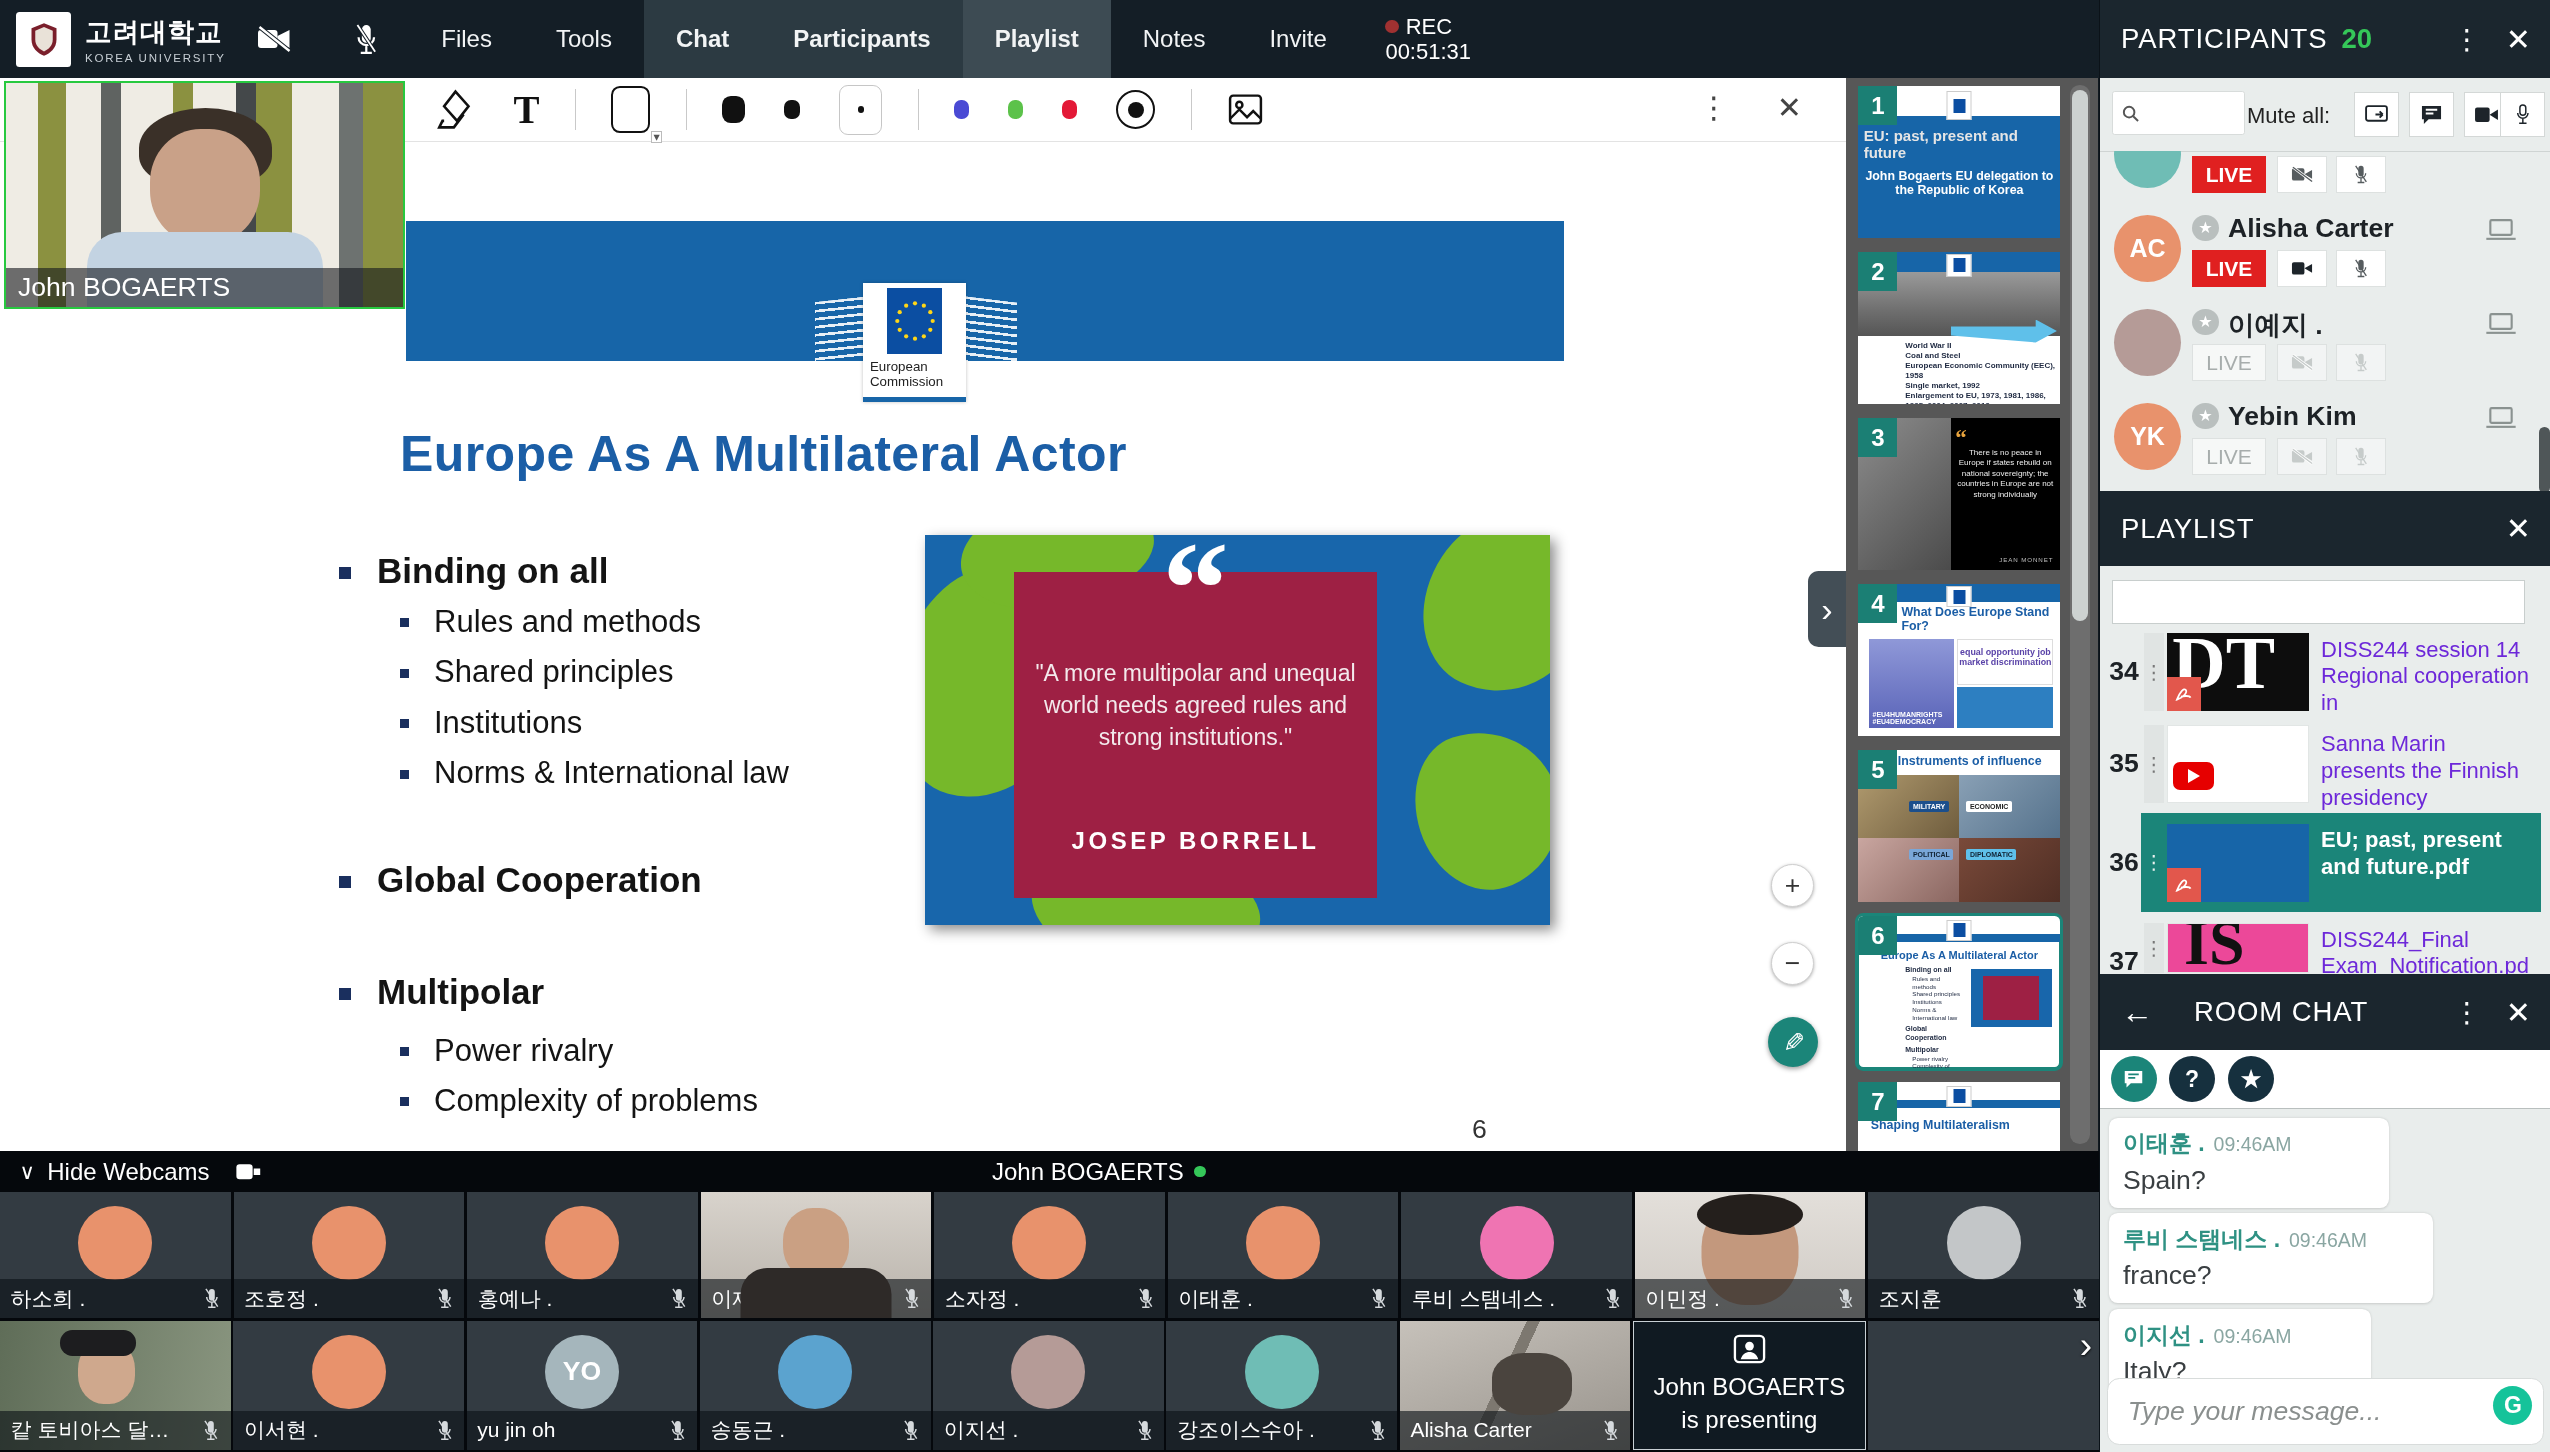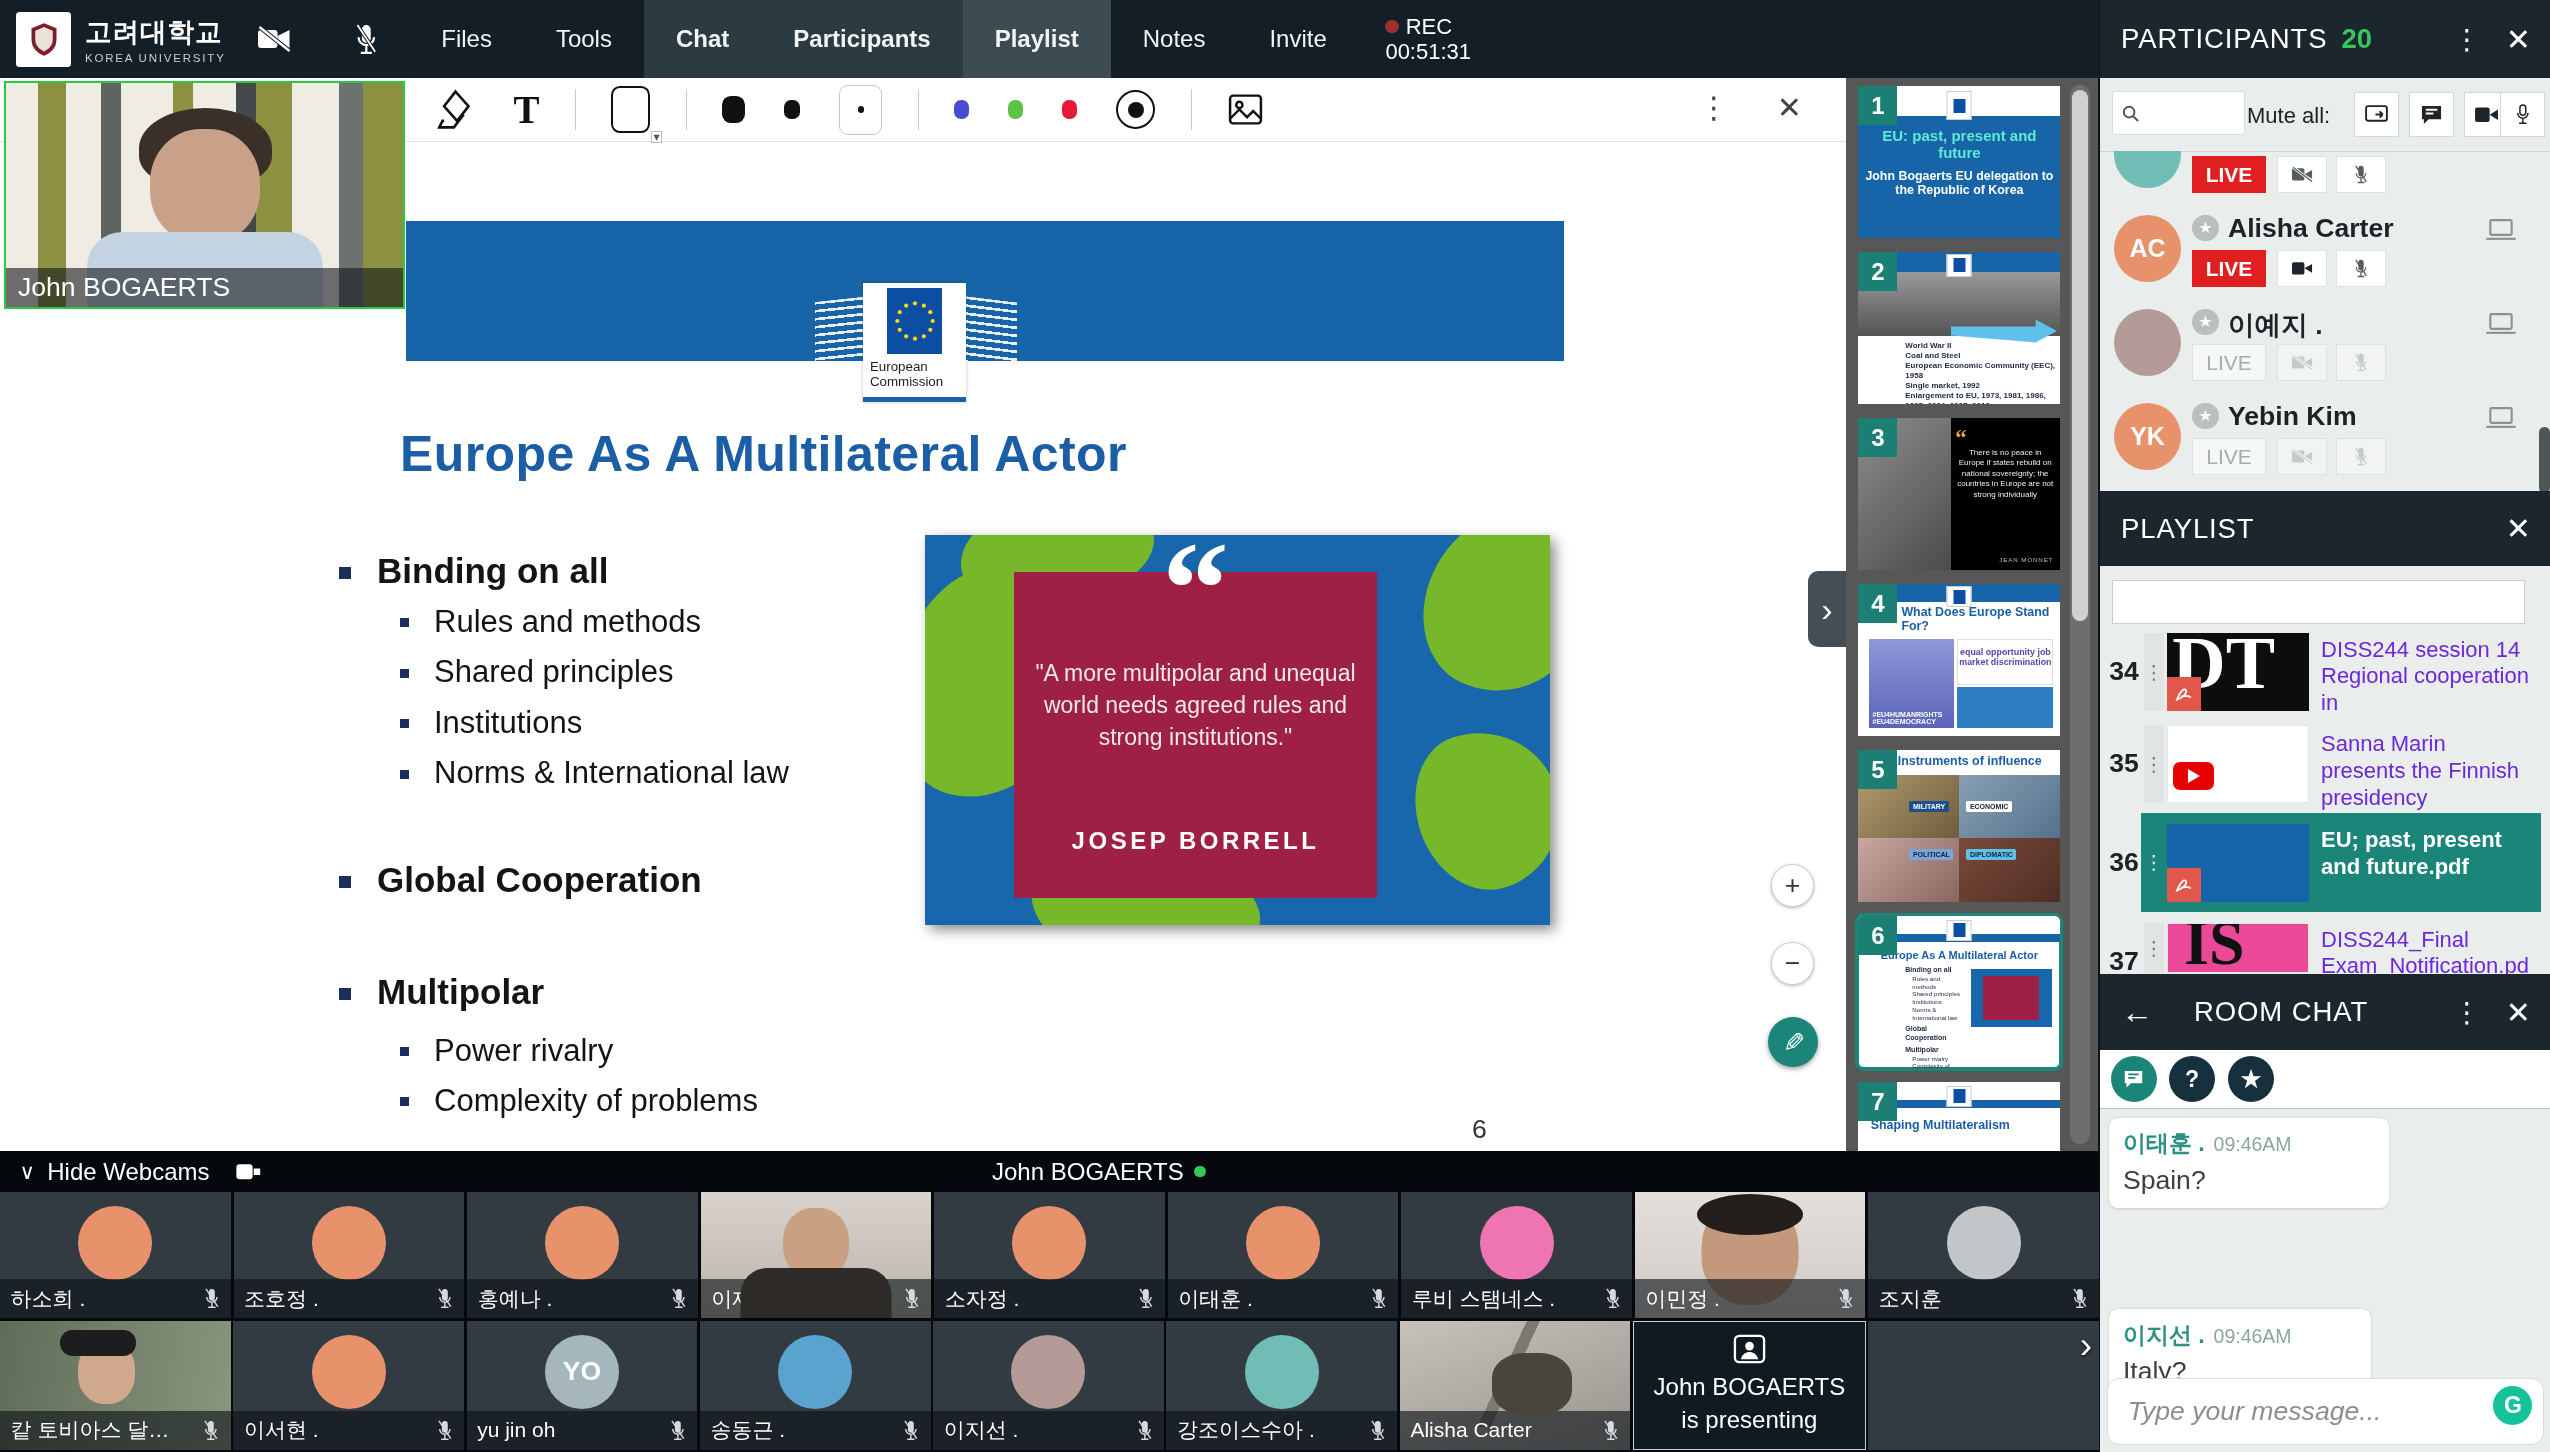--- a/index.html
+++ b/index.html
@@ -371,21 +371,21 @@
 
   <div id="thumbs" class="abs">
 
     <div class="thumb" style="margin-top:8px;background:#1765a8;">
       <div class="tnum">1</div>
       <div style="height:30px;background:#fff;position:relative;">
           <span class="tlogo">
             <i></i>
           </span>
         </div>
-      <div style="color:#5eead4;font-weight:bold;font-size:15px;text-align:center;padding:10.6px 5.3px 0;">EU: past, present and future</div>
+      <div style="color:#e5e5e5;font-weight:bold;font-size:15px;padding:10.6px 5.3px 0;">EU: past, present and future</div>
       <div style="color:#fff;font-weight:bold;font-size:12.4px;text-align:center;padding:8.9px 3.5px 0;">John Bogaerts EU delegation to the Republic of Korea</div>
     </div>
 
     <div class="thumb">
       <div class="tnum">2</div>
       <div style="height:19.5px;background:#1765a8;position:relative;">
           <span class="tlogo" style="top:1.8px;height:21px;">
             <i></i>
           </span>
         </div>
@@ -942,20 +942,24 @@
           </svg>
       </div>
       <div class="cbtn" style="left:69px;background:#16303e;">?</div>
       <div class="cbtn" style="left:128px;background:#16303e;">★</div>
     </div>
     <div id="chat-msgs">
       <div class="bubble" style="top:8.9px;width:248px;">
         <div class="bub-head"><span>이태훈 .</span><span class="bub-time">09:46AM</span></div>
         <div class="bub-text">Spain?</div>
       </div>
+      <div class="bubble" style="top:104px;width:292px;">
+        <div class="bub-head"><span>루비 스탬네스 .</span><span class="bub-time">09:46AM</span></div>
+        <div class="bub-text">france?</div>
+      </div>
       <div class="bubble" style="top:200px;width:230px;">
         <div class="bub-head"><span>이지선 .</span><span class="bub-time">09:46AM</span></div>
         <div class="bub-text">Italy?</div>
       </div>
     </div>
     <div id="chat-input">
       <input placeholder="Type your message..." style="">
       <div class="gram">G</div>
     </div>
   </div>

